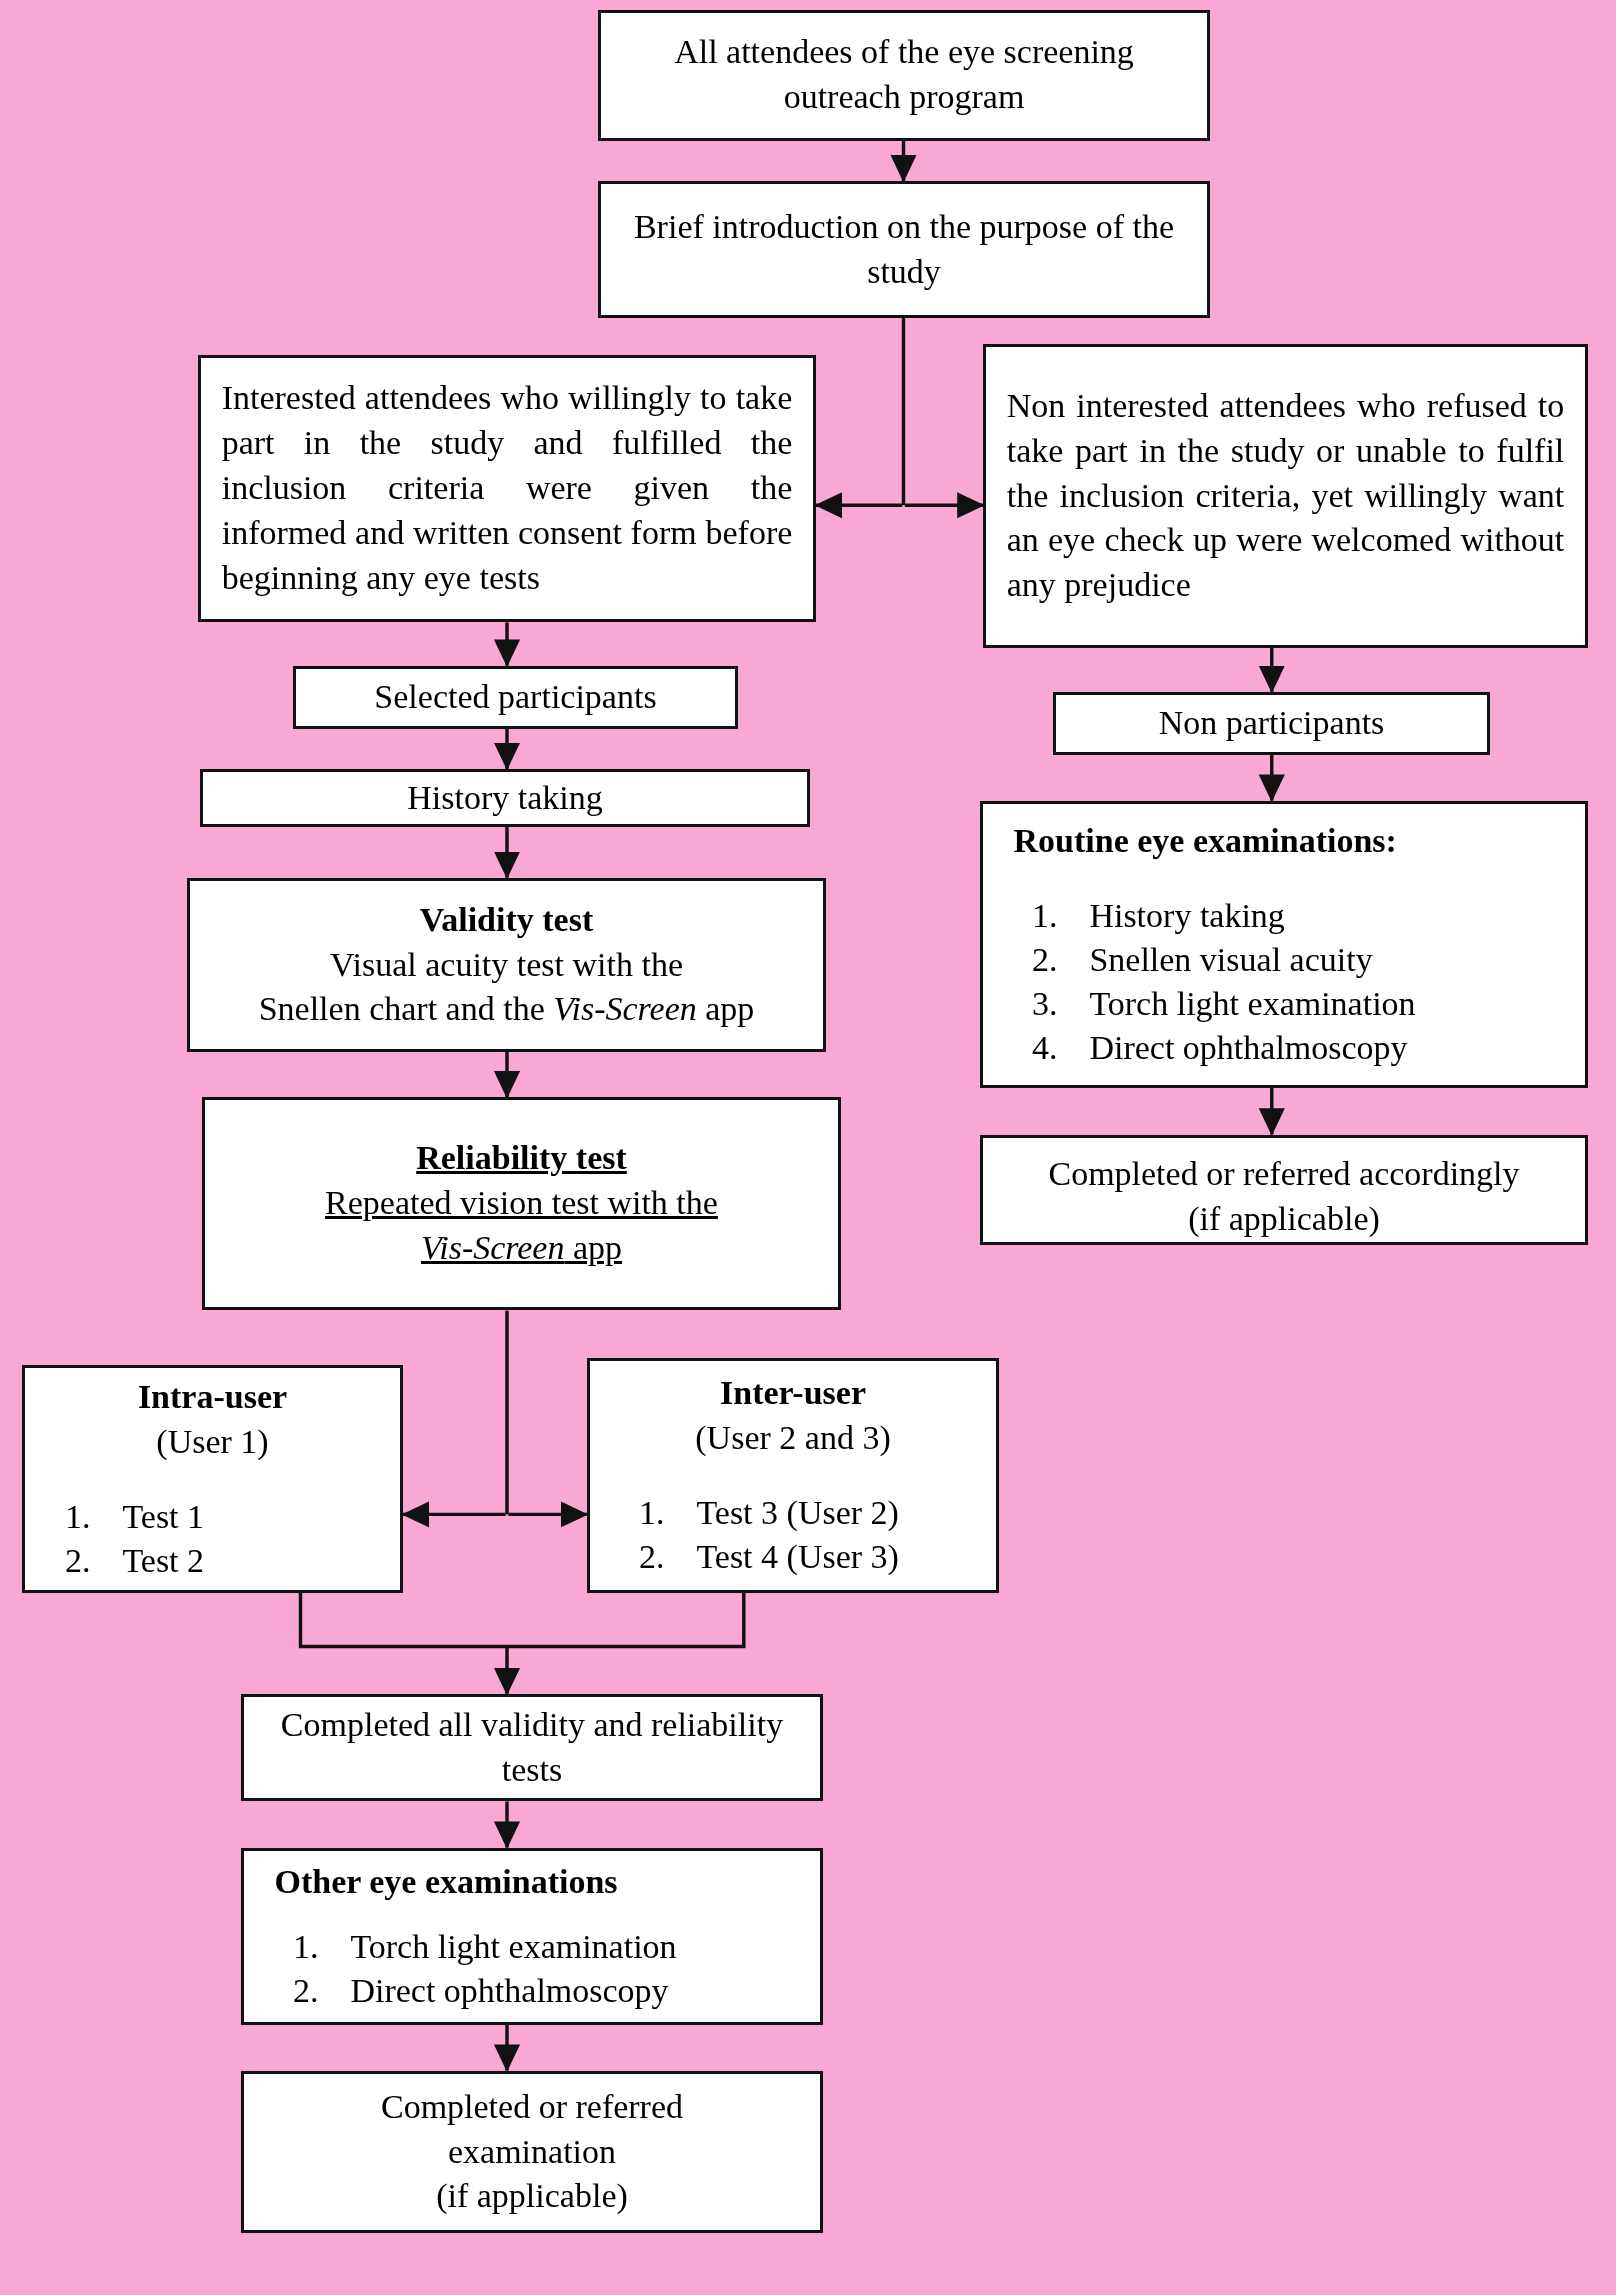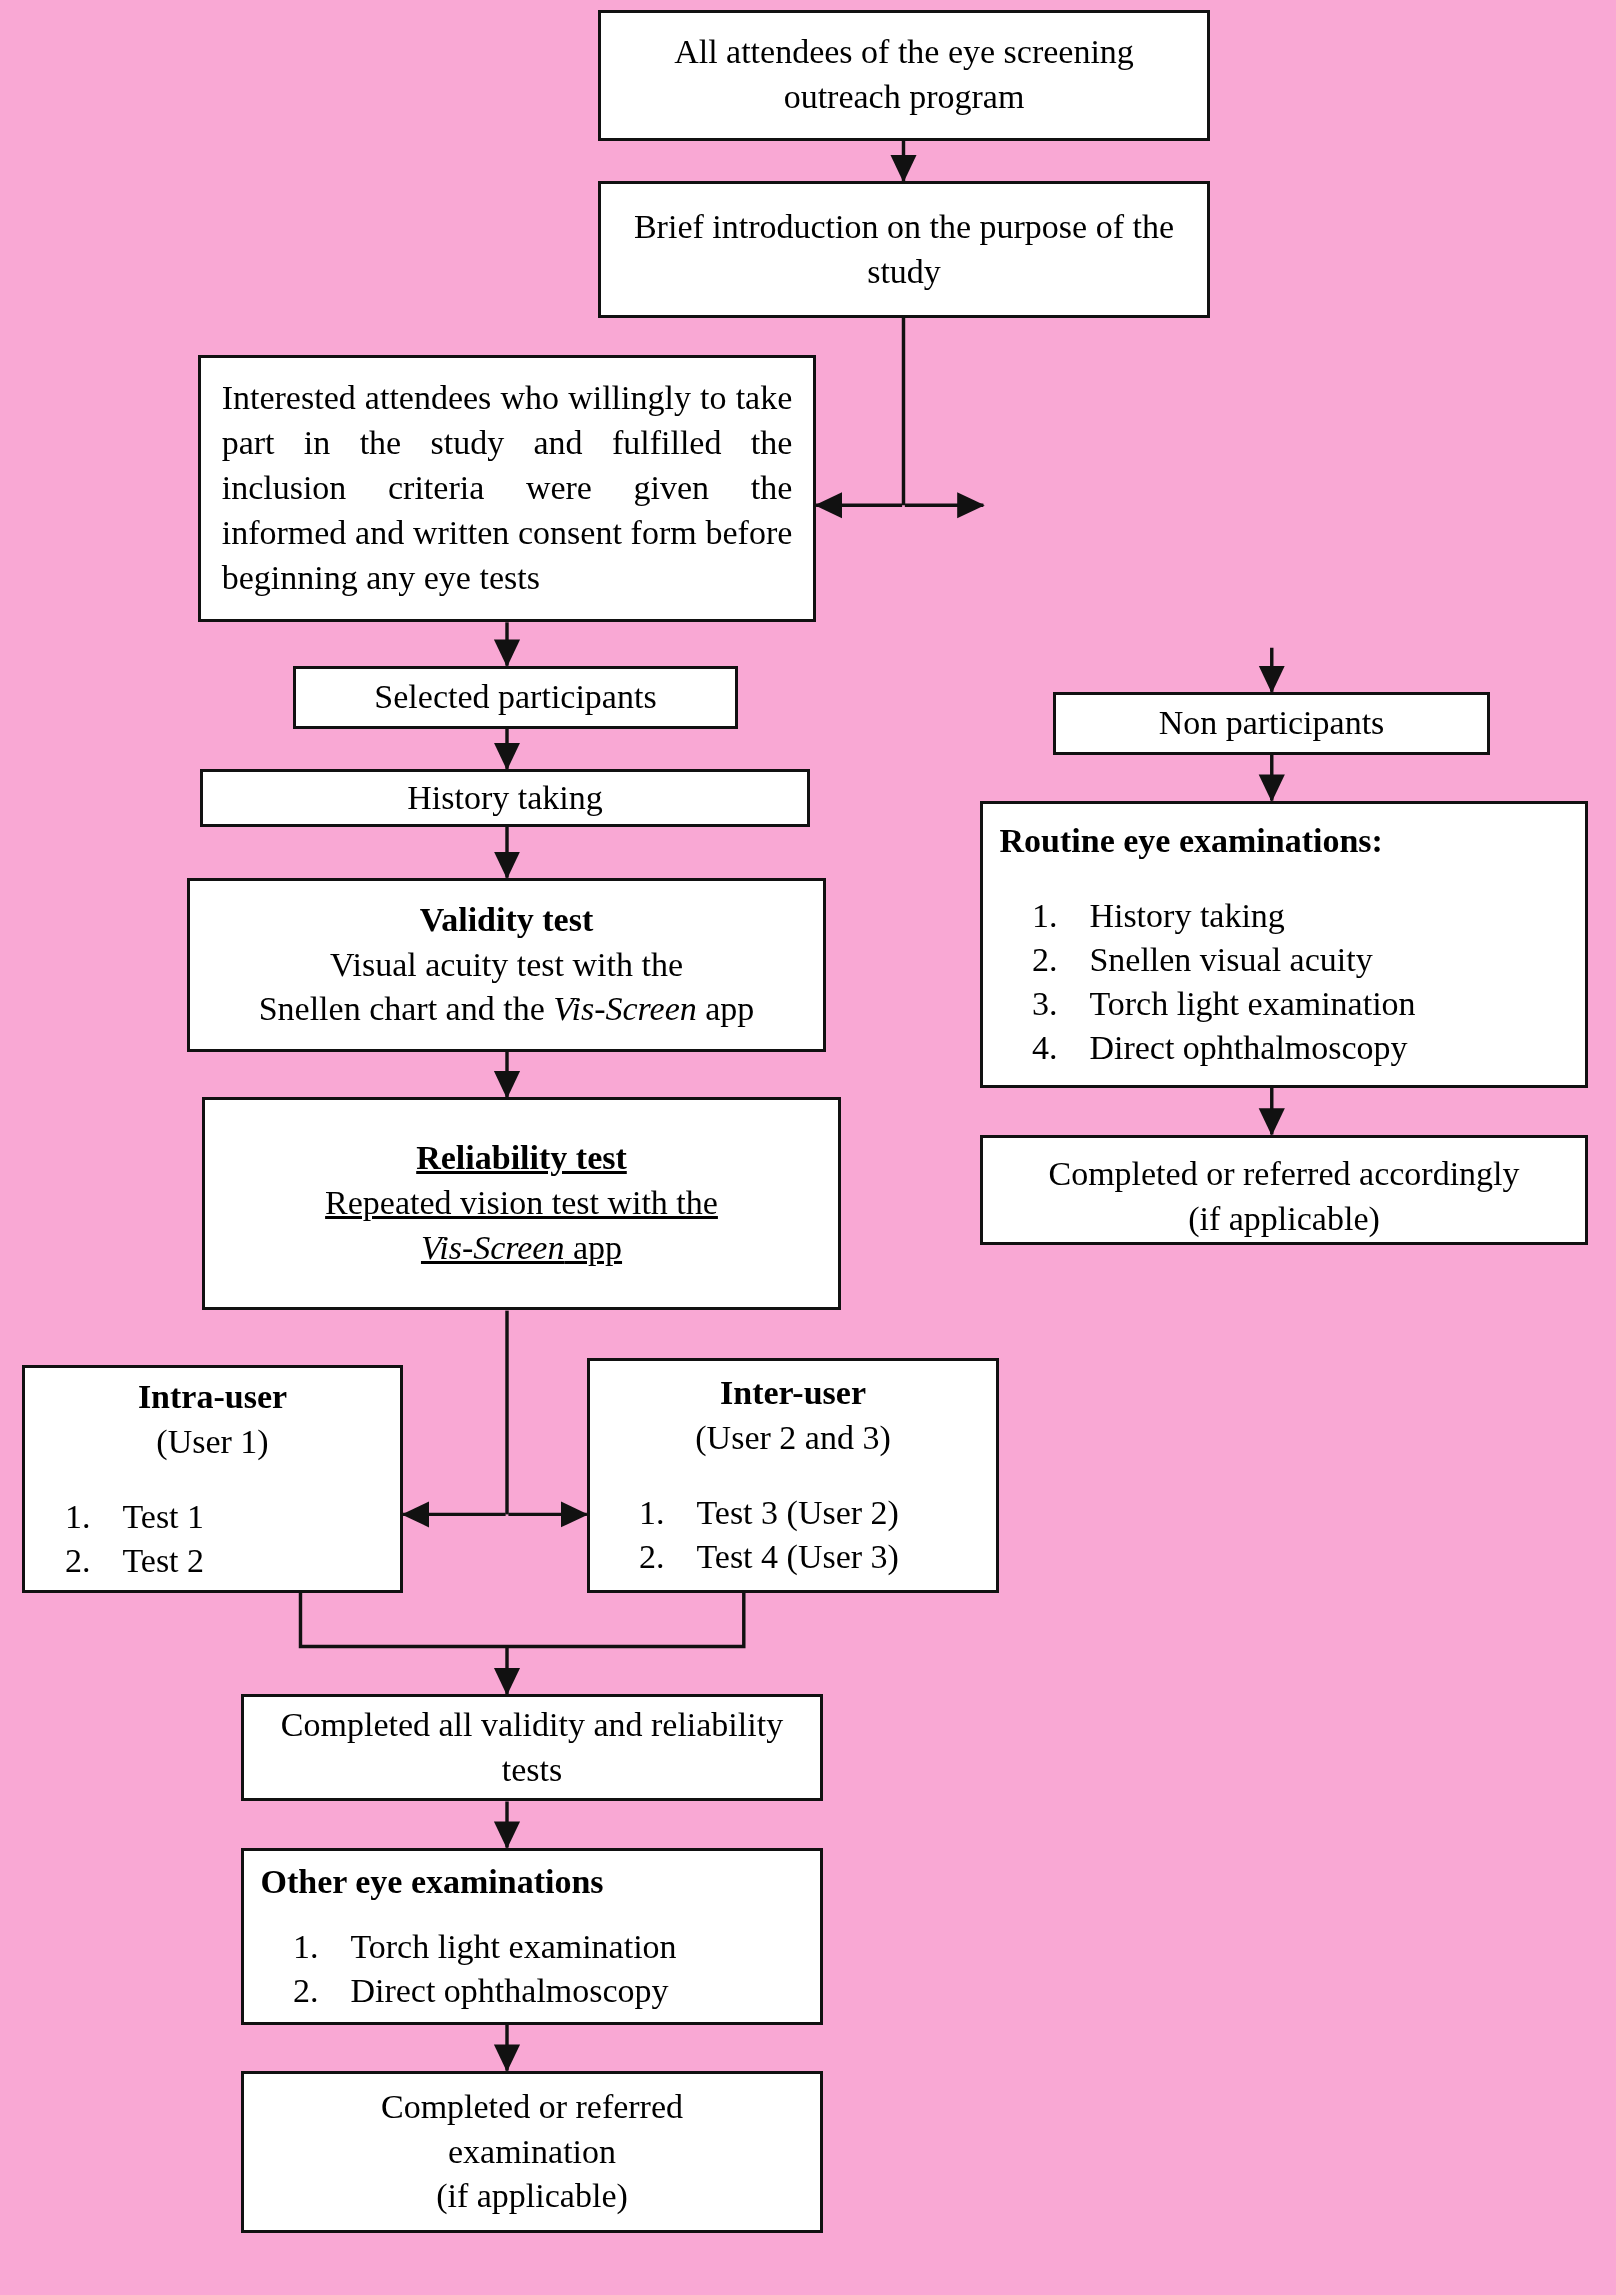--- a/index.html
+++ b/index.html
@@ -67,20 +67,21 @@
   ol.numlist li {
     padding-left: 23.4px;
     text-align: left;
   }
   ol.numlist.tight { padding-left: 74px; }
   .hdr-left {
     font-weight: bold;
     text-align: left;
     padding-left: 16.5px;
     display: block;
+    margin-left: 14px;
   }
   
   #wires {
     position: absolute;
     left: 0; top: 0;
     width: 1617px;
     height: 2295px;
     pointer-events: none;
   }
 </style>
@@ -141,20 +142,23 @@
   </div>
 
   <div class="box center" style="left:598px; top:181px; width:612px; height:137px;">
     <div class="box-inner">Brief introduction on the purpose of the study</div>
   </div>
 
   <div class="box justify" style="left:198px; top:355px; width:618px; height:267px;">
     <div class="just-par">Interested attendees who willingly to take part in the study and fulfilled the inclusion criteria were given the informed and written consent form before beginning any eye tests</div>
   </div>
 
+  <div class="box justify" style="left:983px; top:344px; width:605px; height:304px;">
+    <div class="just-par">Non interested attendees who refused to take part in the study or unable to fulfil the inclusion criteria, yet willingly want an eye check up were welcomed without any prejudice</div>
+  </div>
 
   <div class="box center" style="left:293px; top:666px; width:445px; height:63px;">
     <div class="box-inner">Selected participants</div>
   </div>
 
   <div class="box center" style="left:200px; top:769px; width:610px; height:58px;">
     <div class="box-inner">History taking</div>
   </div>
 
   <div class="box center" style="left:187px; top:878px; width:639px; height:174px;">

